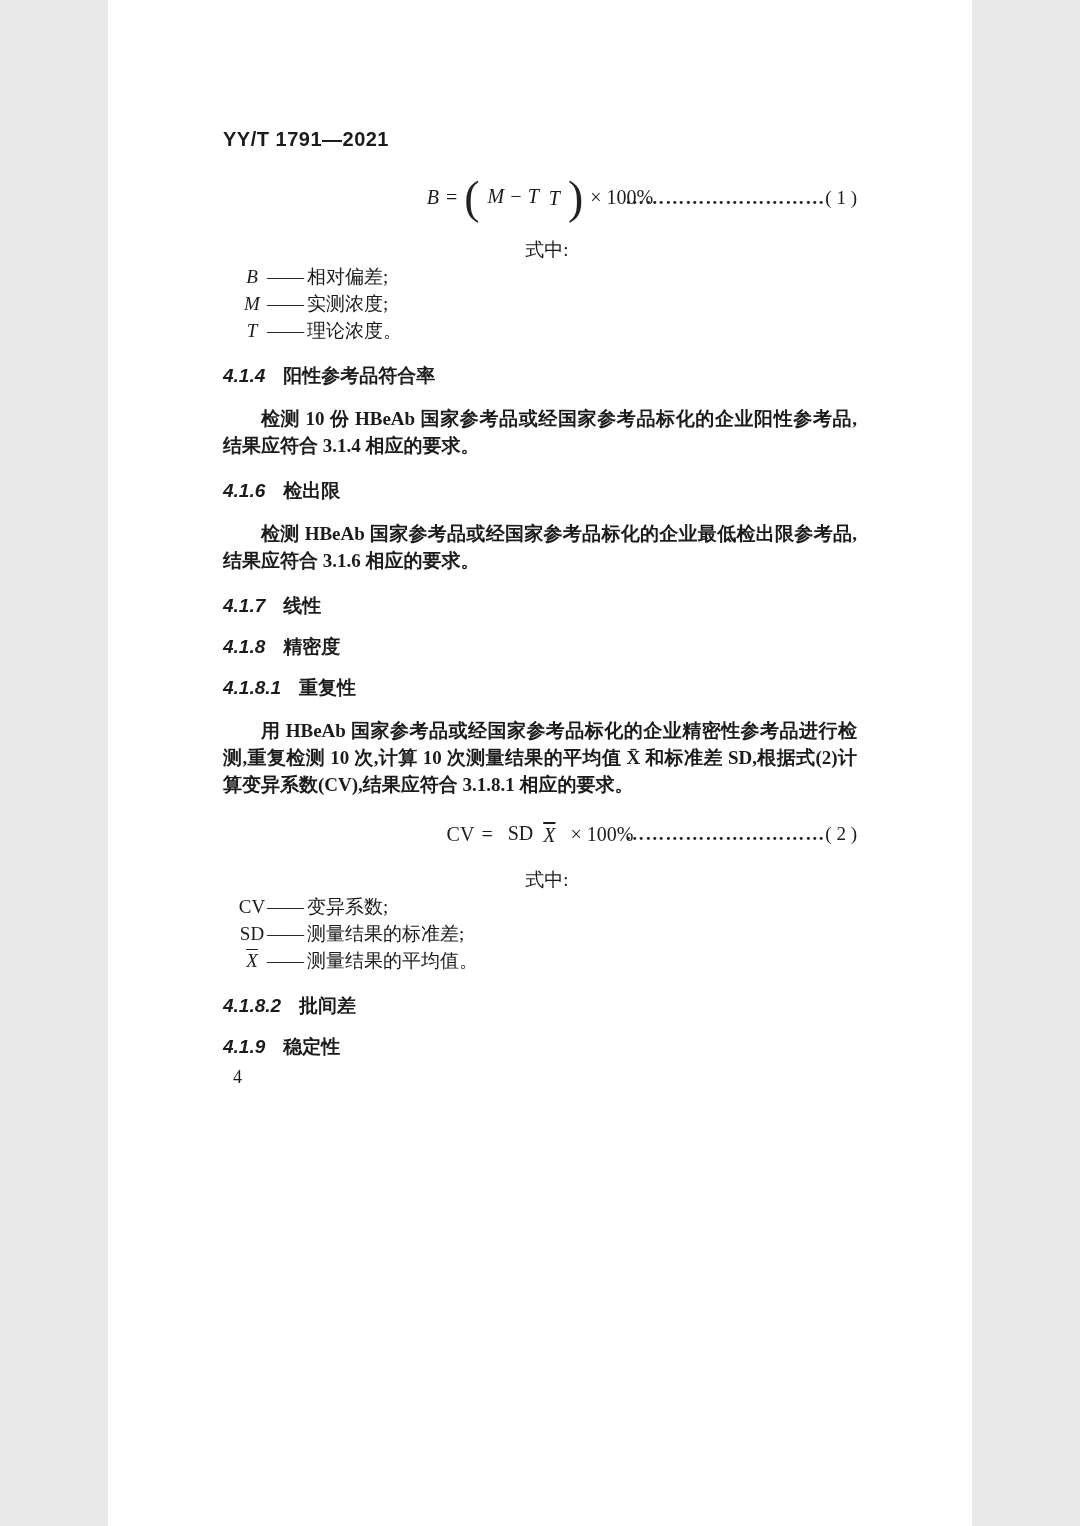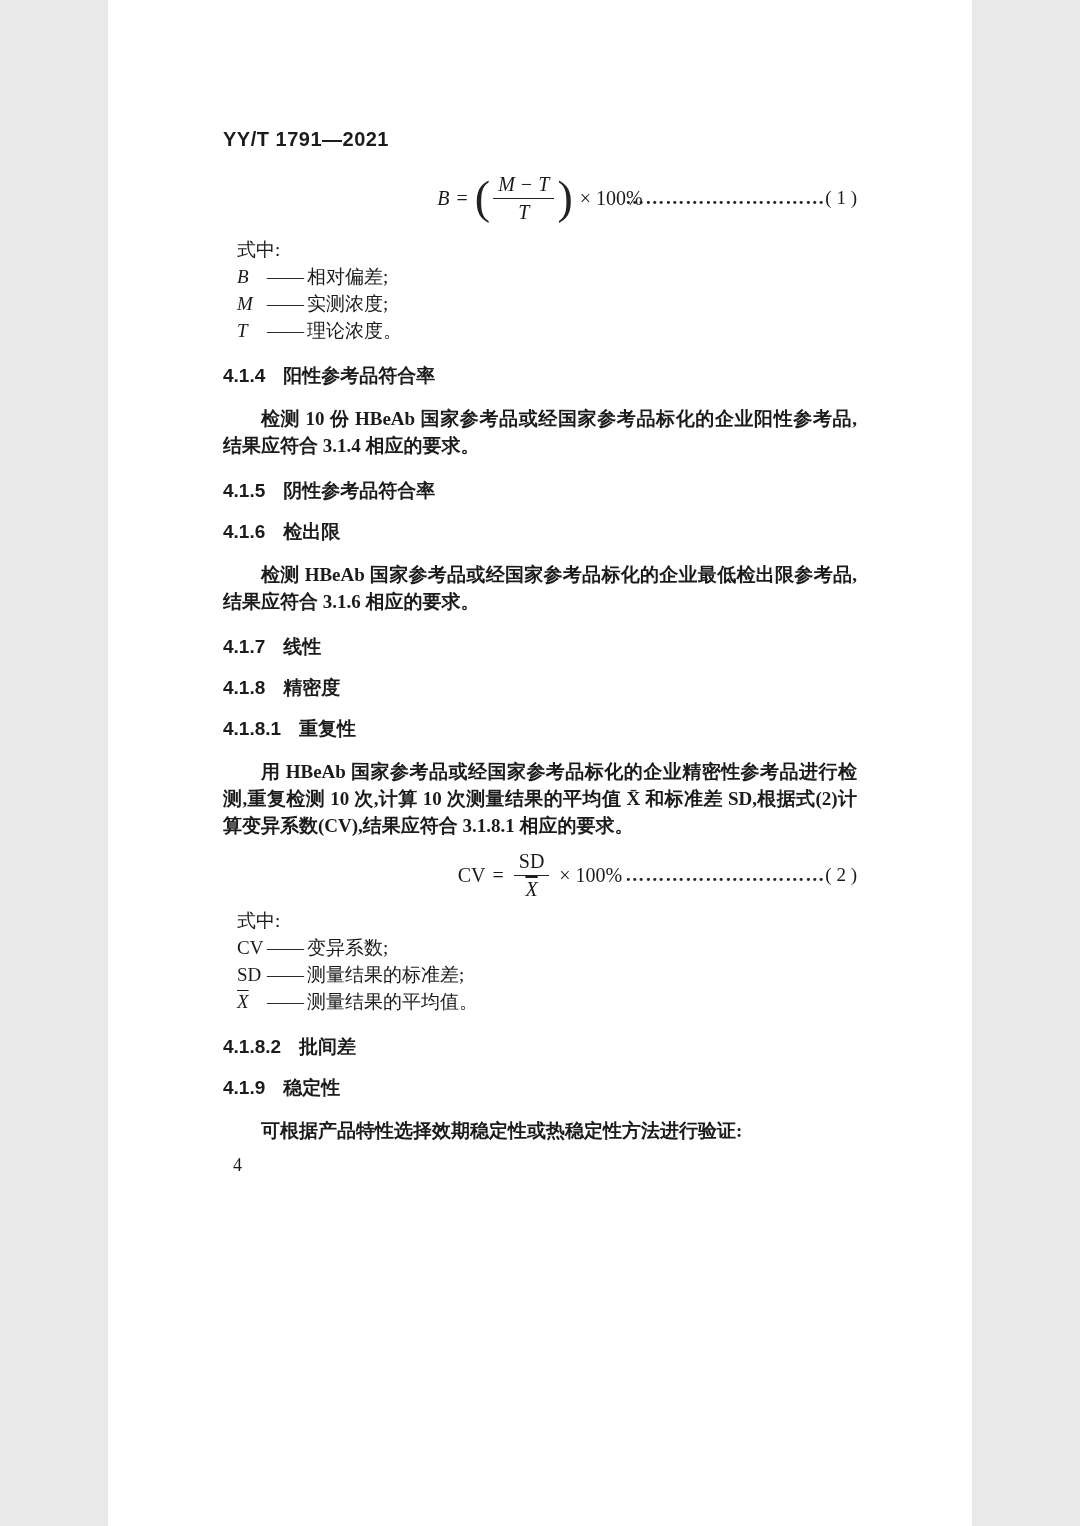--- a/index.html
+++ b/index.html
@@ -40,21 +40,21 @@
     align-items: center;
     font-size: 20px;
     white-space: nowrap;
   }
   .it { font-style: italic; }
   .up { font-style: normal; }
   .eqsign { margin: 0 7px; font-style: normal; }
   .tail { font-style: normal; margin-left: 7px; }
   .frac {
     display: inline-flex;
-    flex-direction: column;
+    flex-direction: row;
     align-items: center;
     margin: 0 3px;
     line-height: 1.15;
     vertical-align: middle;
   }
   .frac .num { padding: 0 5px 2px; }
   .frac .fbar { align-self: stretch; height: 0; border-top: 1.6px solid #222; }
   .frac .den { padding: 2px 5px 0; }
   .paren {
     font-size: 46px;
@@ -81,38 +81,38 @@
     width: 200px;
     overflow: hidden;
     white-space: nowrap;
     direction: rtl;
     letter-spacing: 1px;
     font-weight: 700;
     color: #222;
   }
 
   
-  .where { padding-left: 14px; }
+  .where { padding-left: 14px; text-align: center; }
   .where.w1 { margin-top: 6px; }
   .where.w2 { margin-top: 0; }
   .where-label { line-height: 27px; }
   .where-item { display: flex; align-items: baseline; line-height: 27px; }
   .where-item .sym { min-width: 30px; }
   .where-item .dash { margin-right: 4px; letter-spacing: -1px; white-space: nowrap; }
 
   
   .section-heading {
     margin: 22px 0 0 0;
     font-family: "Liberation Sans", "DejaVu Sans", sans-serif;
     font-weight: 700;
     font-size: 19px;
     line-height: 19px;
     display: flex;
   }
-  .section-heading .snum { margin-right: 18px; }
+  .section-heading .snum { margin-right: 18px; font-style: italic; }
   .body-para {
     margin: 20px 0 0 0;
     line-height: 27px;
     text-align: justify;
     text-indent: 2em;
     font-weight: bold;
   }
 
   .page-number {
     margin-top: 8px;
@@ -165,24 +165,20 @@
       <span class="desc">理论浓度。</span>
     </div>
   </div>
 
   <h3 class="section-heading">
     <span class="snum">4.1.4</span>
     <span class="stitle">阳性参考品符合率</span>
   </h3>
   <p class="body-para">检测 10 份 HBeAb 国家参考品或经国家参考品标化的企业阳性参考品,结果应符合 3.1.4 相应的要求。</p>
 
-  <h3 class="section-heading">
-    <span class="snum">4.1.5</span>
-    <span class="stitle">阴性参考品符合率</span>
-  </h3>
 
   <h3 class="section-heading">
     <span class="snum">4.1.6</span>
     <span class="stitle">检出限</span>
   </h3>
   <p class="body-para">检测 HBeAb 国家参考品或经国家参考品标化的企业最低检出限参考品,结果应符合 3.1.6 相应的要求。</p>
 
   <h3 class="section-heading">
     <span class="snum">4.1.7</span>
     <span class="stitle">线性</span>
@@ -237,17 +233,16 @@
 
   <h3 class="section-heading">
     <span class="snum">4.1.8.2</span>
     <span class="stitle">批间差</span>
   </h3>
 
   <h3 class="section-heading">
     <span class="snum">4.1.9</span>
     <span class="stitle">稳定性</span>
   </h3>
-  <p class="body-para">可根据产品特性选择效期稳定性或热稳定性方法进行验证:</p>
 
   <div class="page-number">4</div>
 
 </div>
 
 </body></html>

